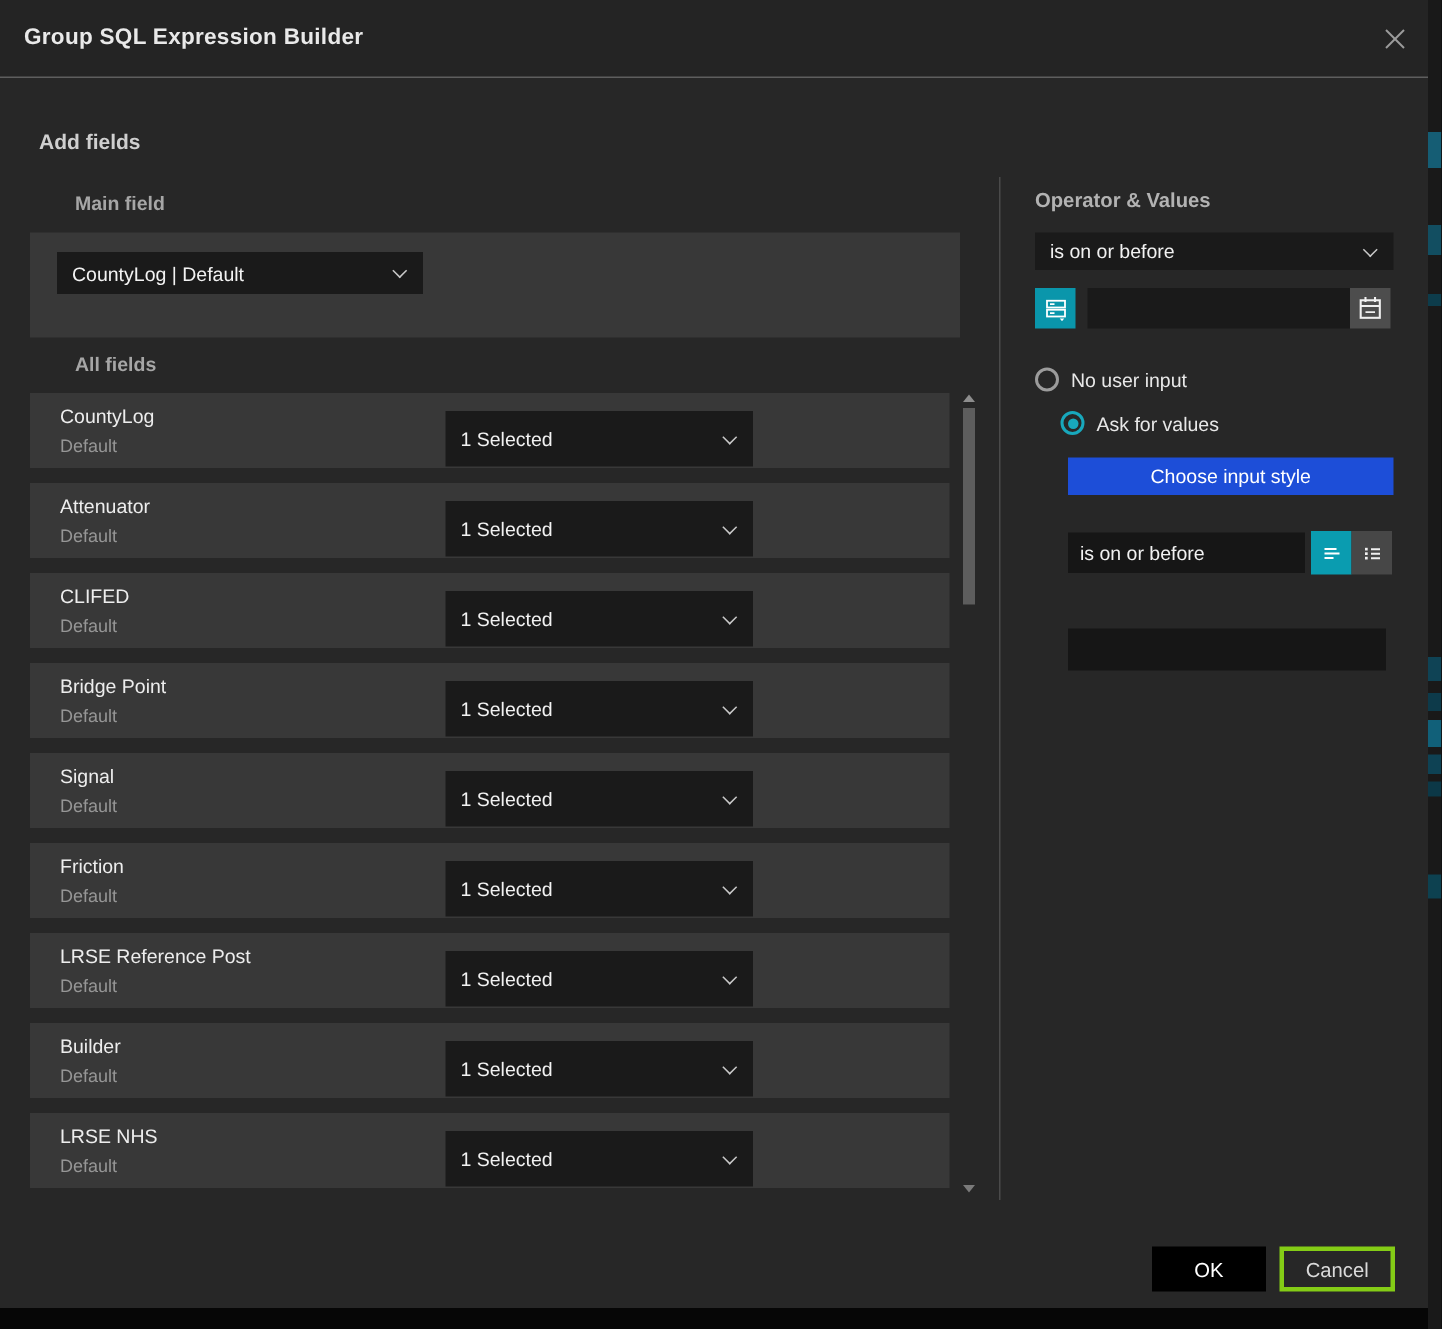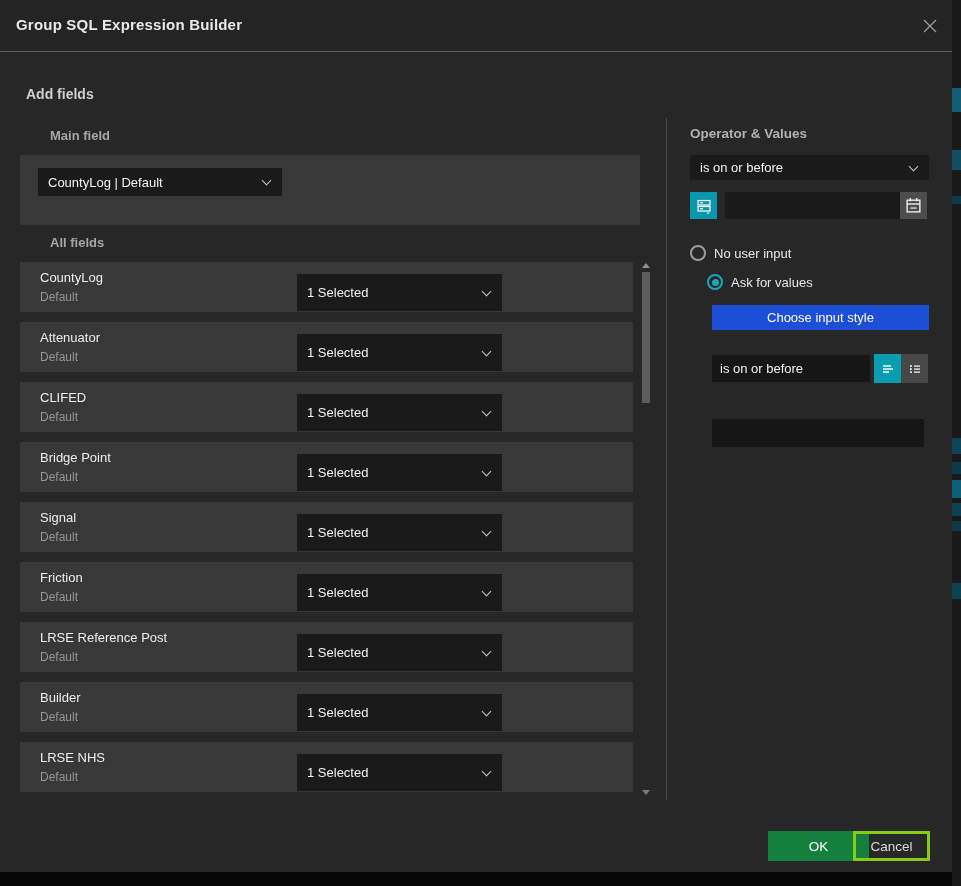--- a/index.html
+++ b/index.html
@@ -128,22 +128,22 @@
     background: #161616; border: none; color: #f2f2f2; font-size: 13px; padding: 0 8px;
   }
   .style-left  { left: 874px; top: 354px; width: 27px; height: 29px; background: #0a9cb0; }
   .style-right { left: 901px; top: 354px; width: 27px; height: 29px; background: #474747; }
   .hint-input {
     position: absolute; left: 712px; top: 419px; width: 212px; height: 28px;
     background: #161616; border: none; color: #f2f2f2; font-size: 13px; padding: 0 8px;
   }
   
   .ok-btn {
-    position: absolute; left: 768px; top: 831px; width: 101px; height: 30px;
-    background: #15803d; border: none; color: #fff; font-size: 13.5px;
+    position: absolute; left: 768px; top: 831px; width: 76px; height: 30px;
+    background: #000000; border: none; color: #fff; font-size: 13.5px;
     font-family: inherit; cursor: pointer;
   }
   .cancel-btn {
     position: absolute; left: 853px; top: 831px; width: 77px; height: 30px;
     background: transparent; border: 3px solid #84cc16; color: #dadada;
     font-size: 13.5px; font-family: inherit; cursor: pointer;
   }
 </style>
 </head>
 <body>

